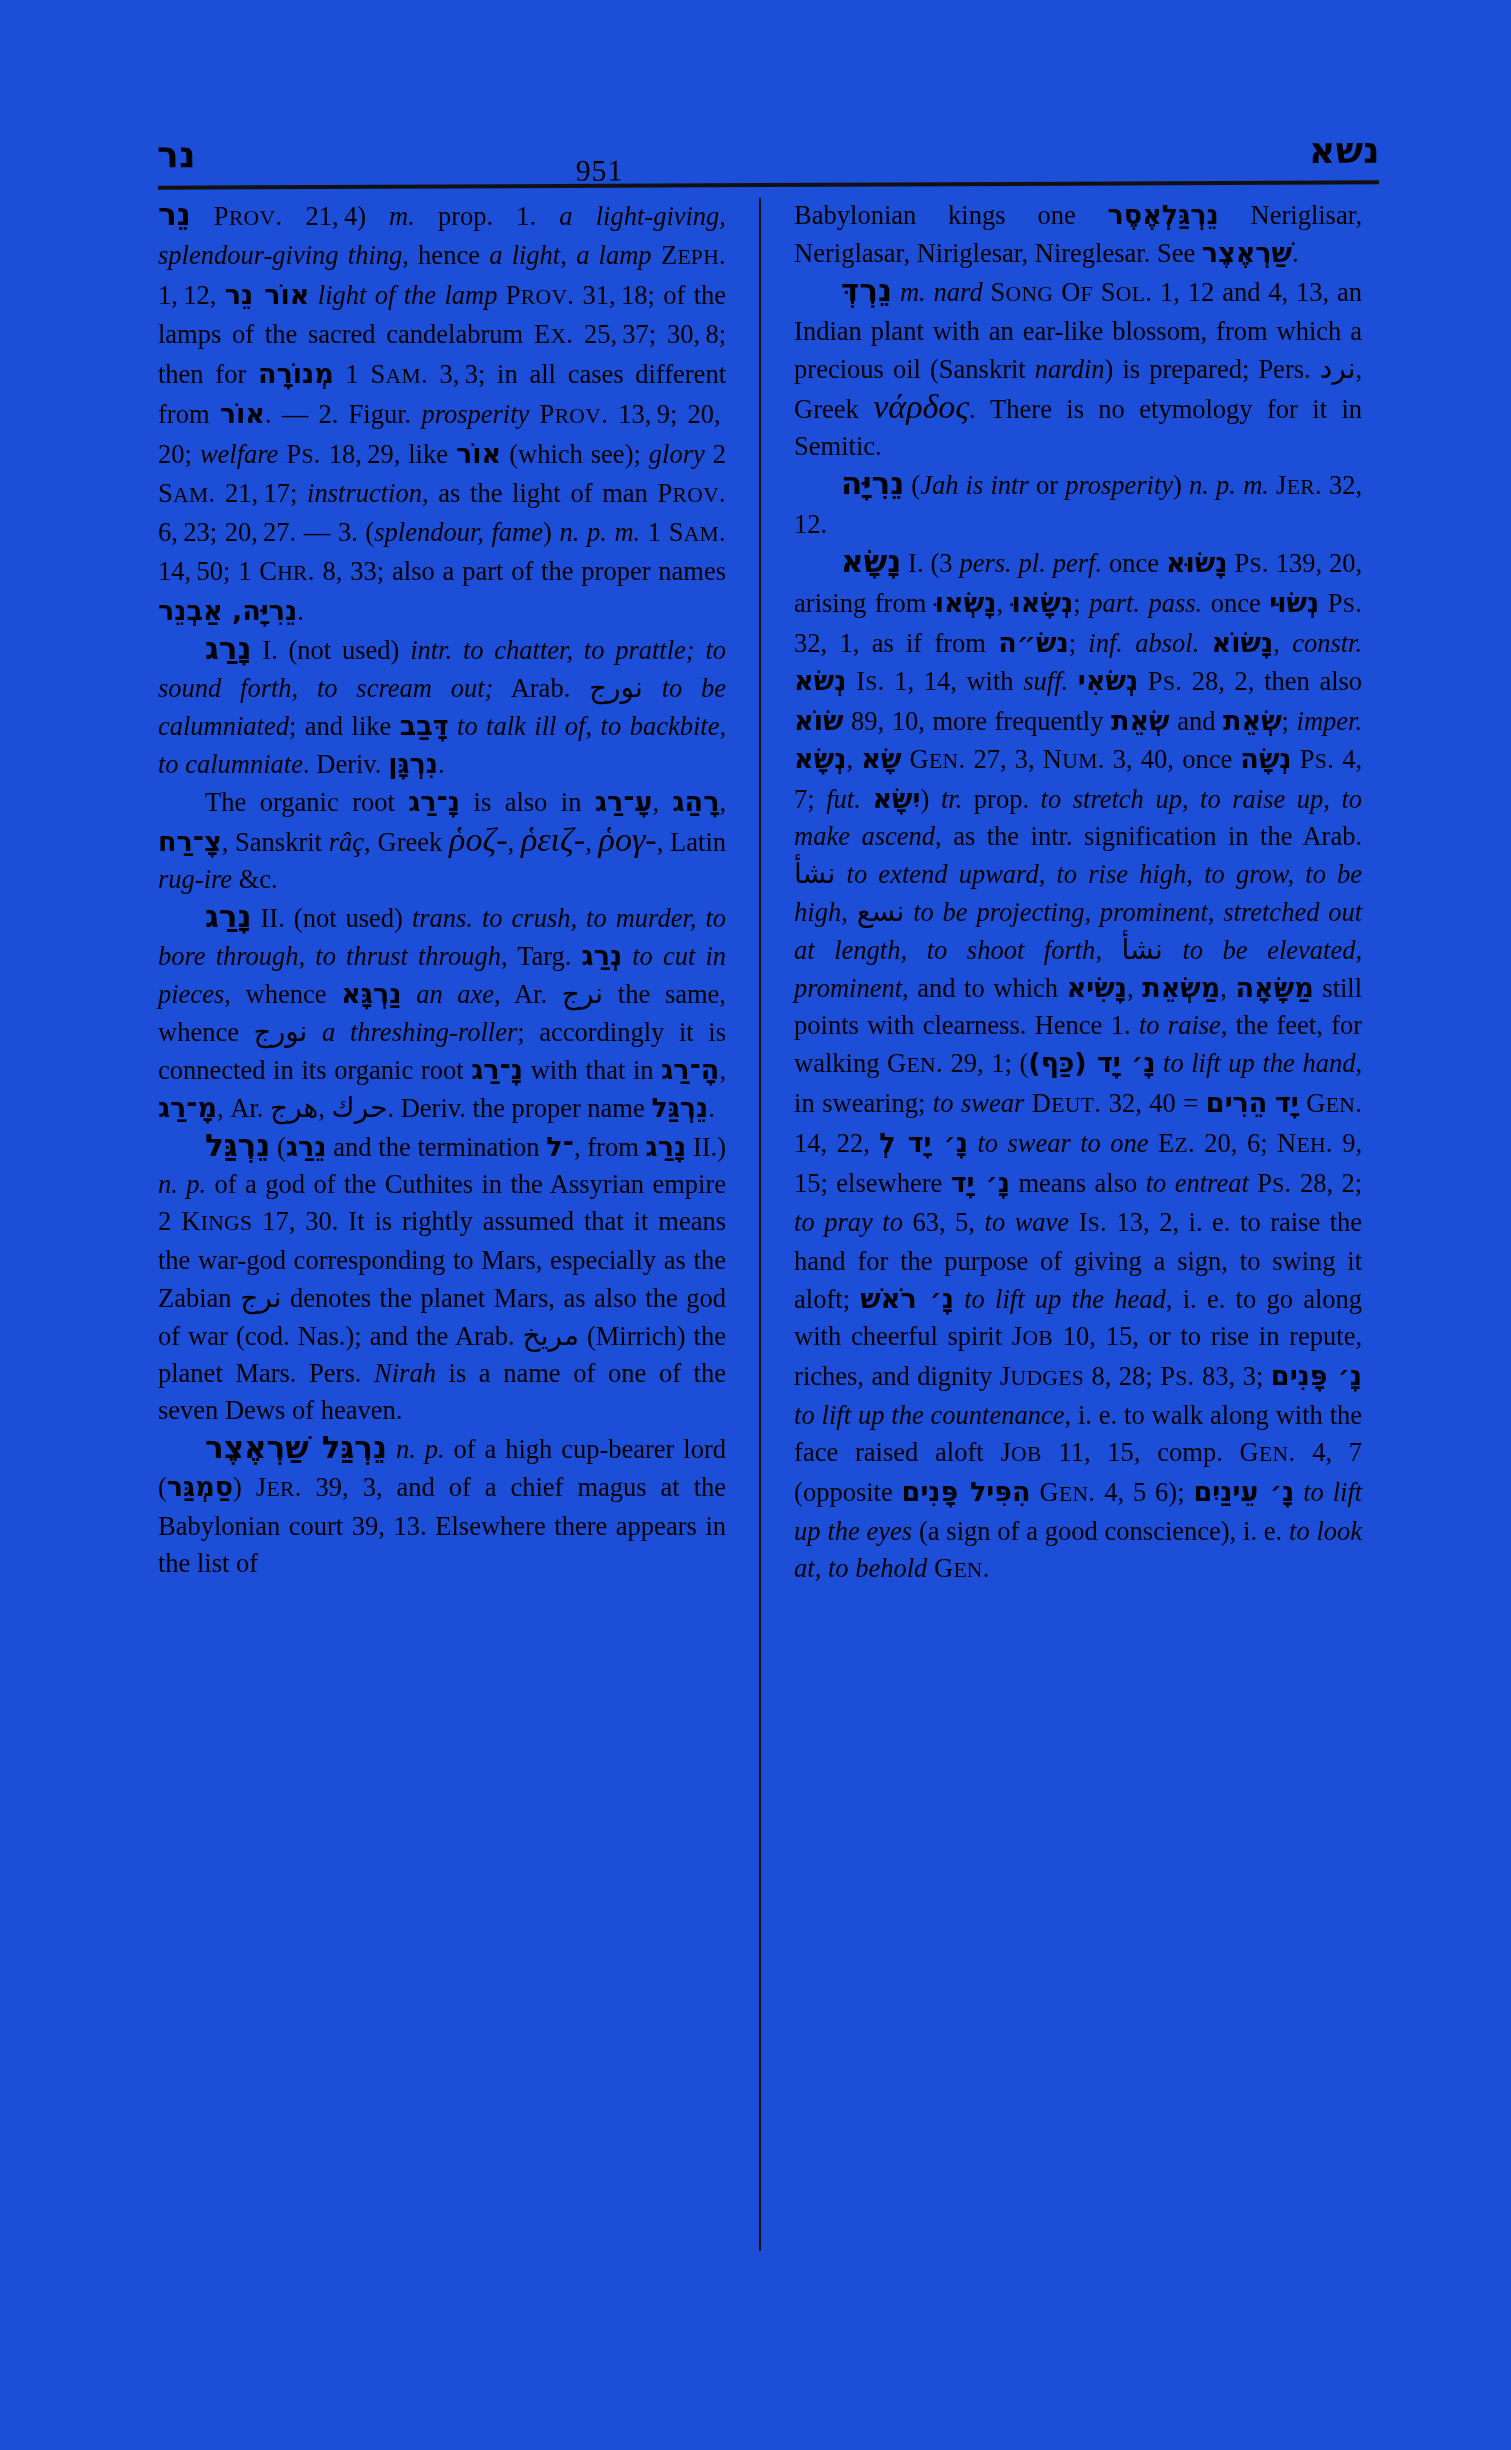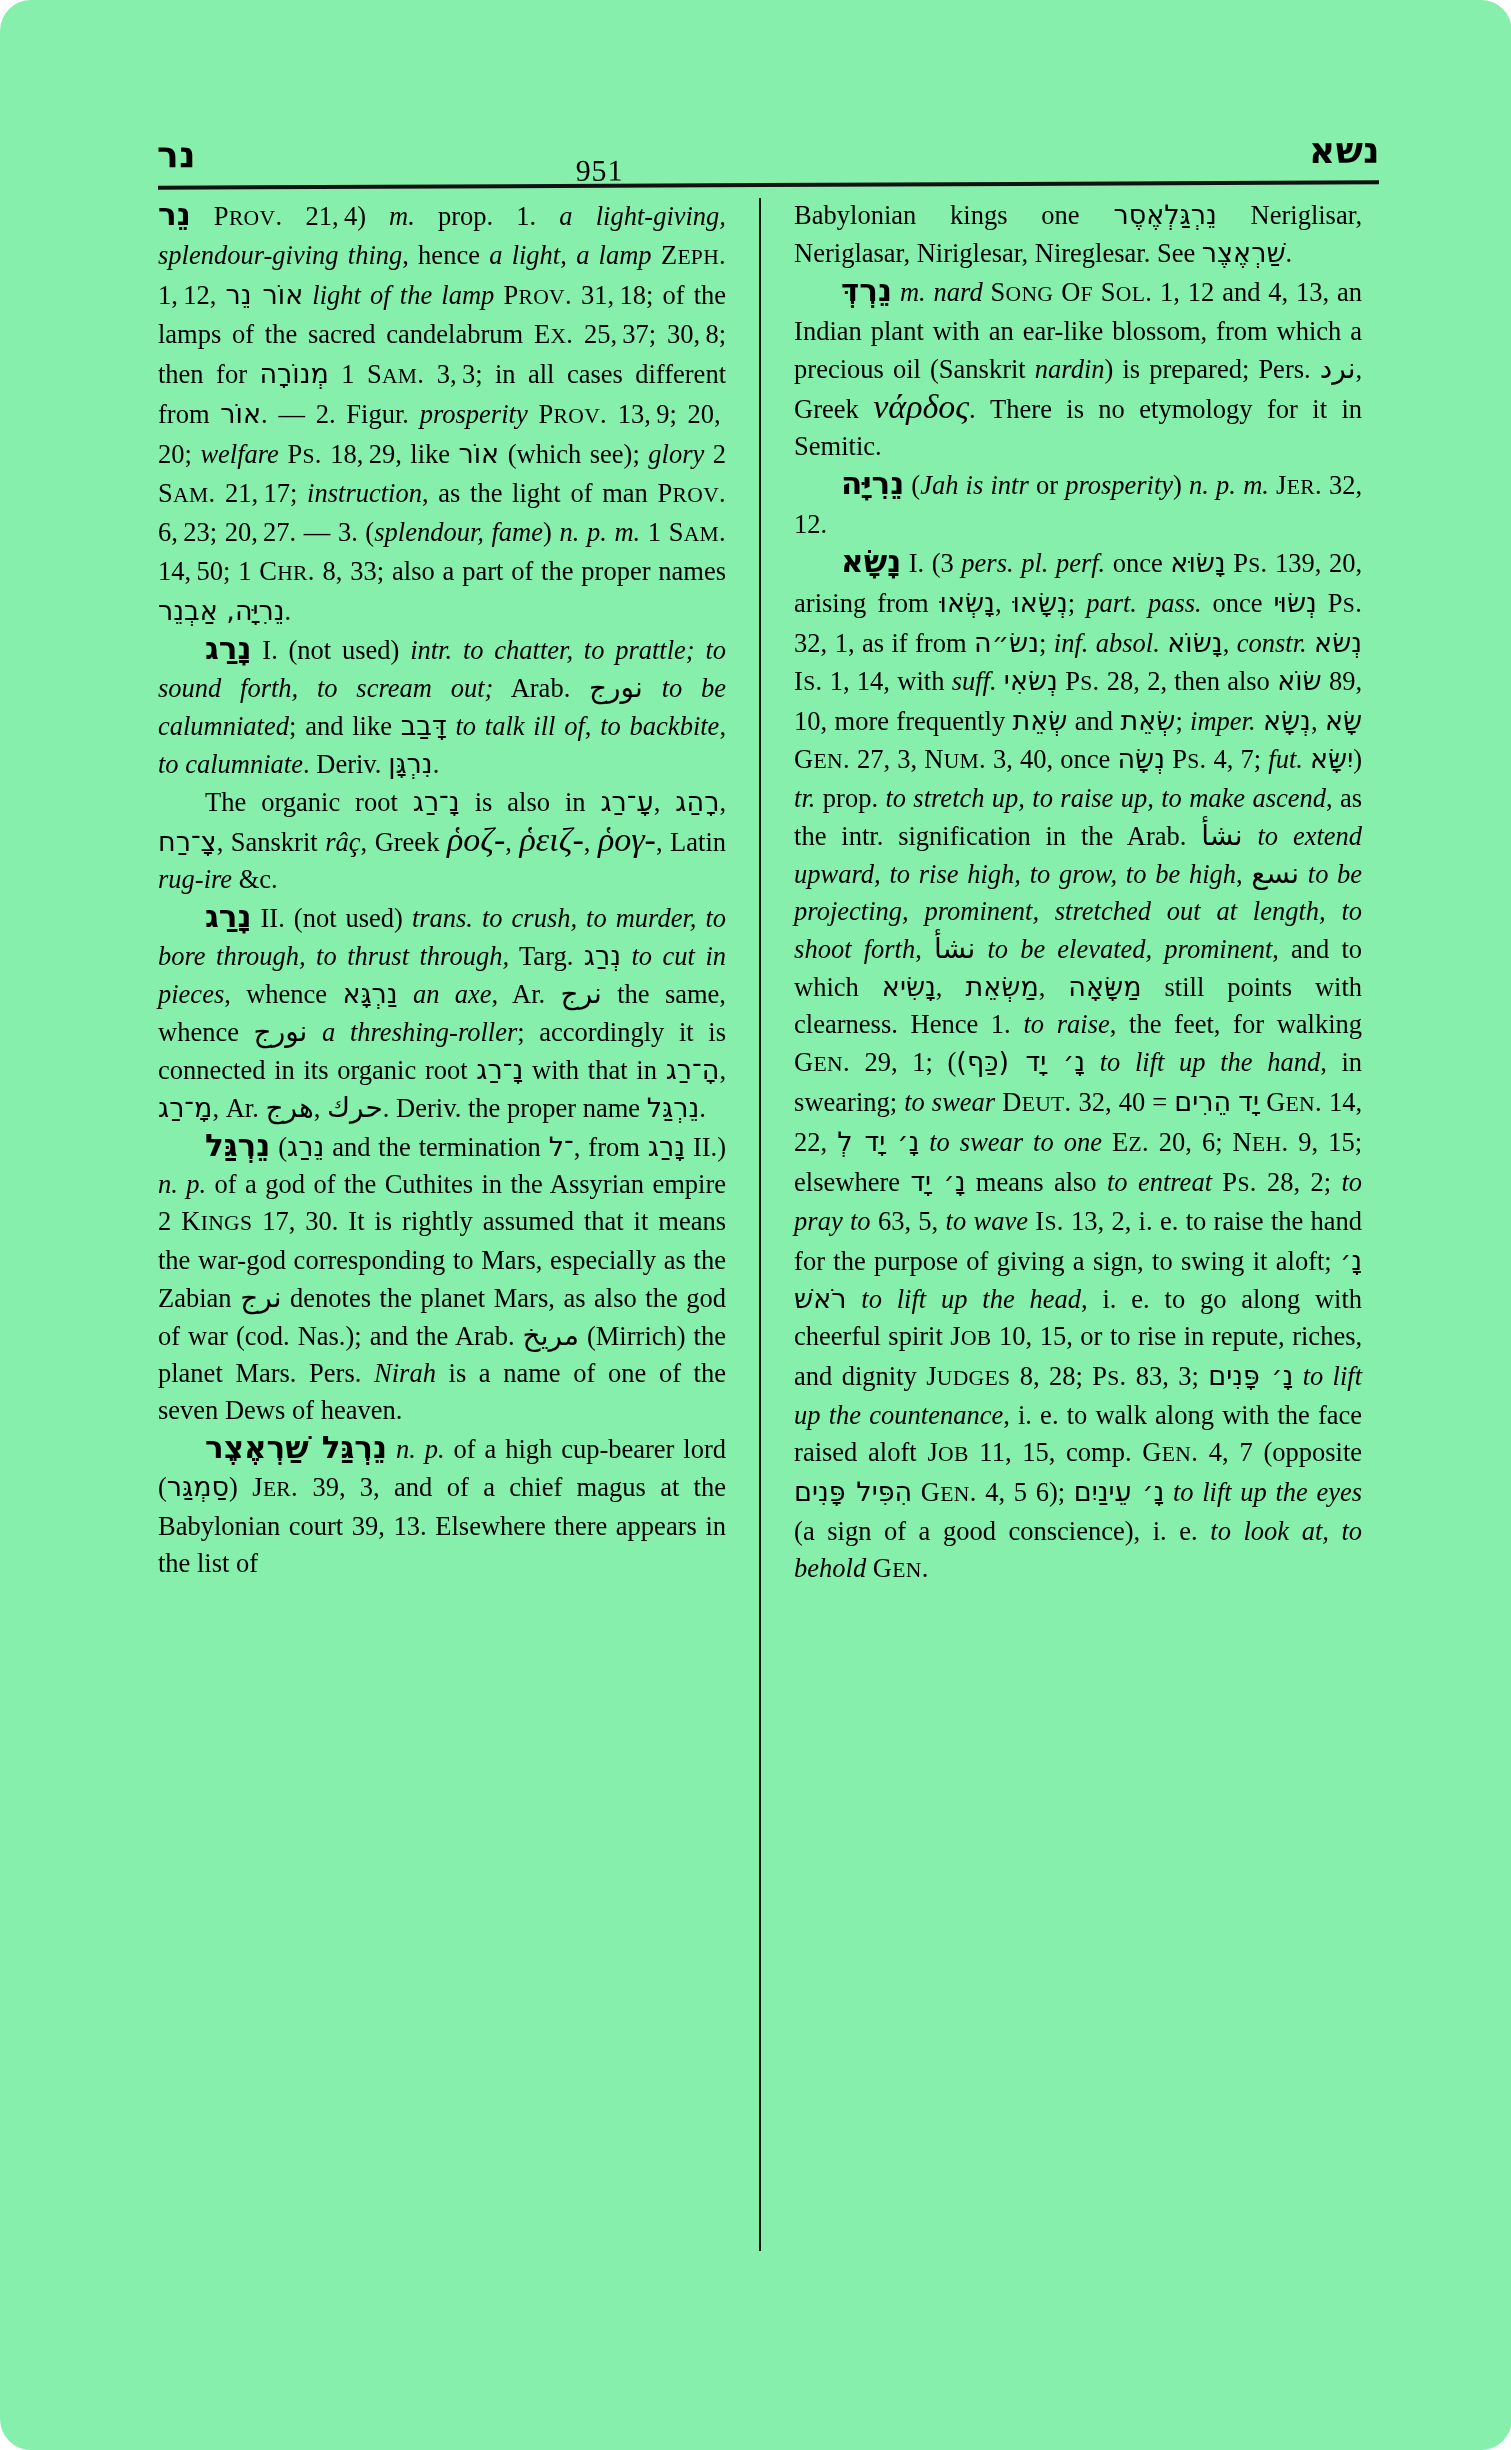--- a/index.html
+++ b/index.html
@@ -11,24 +11,23 @@
     width: 1512px;
     height: 2450px;
     font-family: "Liberation Serif", "DejaVu Serif", serif;
     color: #000000;
     overflow: hidden;
   }
   .page {
     position: relative;
     width: 1512px;
     height: 2450px;
-    background: #86efac;
+    background: #1d4ed8;
     box-sizing: border-box;
     padding: 0;
-    border-radius: 31px;
   }
   
   .running-head {
     position: absolute;
     left: 157px;
     top: 108px;
     width: 1223px;
     height: 63px;
     display: flex;
     align-items: flex-end;
@@ -96,21 +95,21 @@
   }
   .col p.indent { text-indent: 47px; }
   .col p.run-on { text-indent: 0; }
 
   
   .heb {
     font-family: "DejaVu Sans", sans-serif;
     direction: rtl;
     unicode-bidi: isolate;
     font-size: 27px;
-    font-weight: 400;
+    font-weight: 700;
     letter-spacing: 0;
   }
   .heb-lemma {
     font-family: "DejaVu Sans", sans-serif;
     direction: rtl;
     unicode-bidi: isolate;
     font-size: 31px;
     font-weight: 700;
   }
   .arab {

